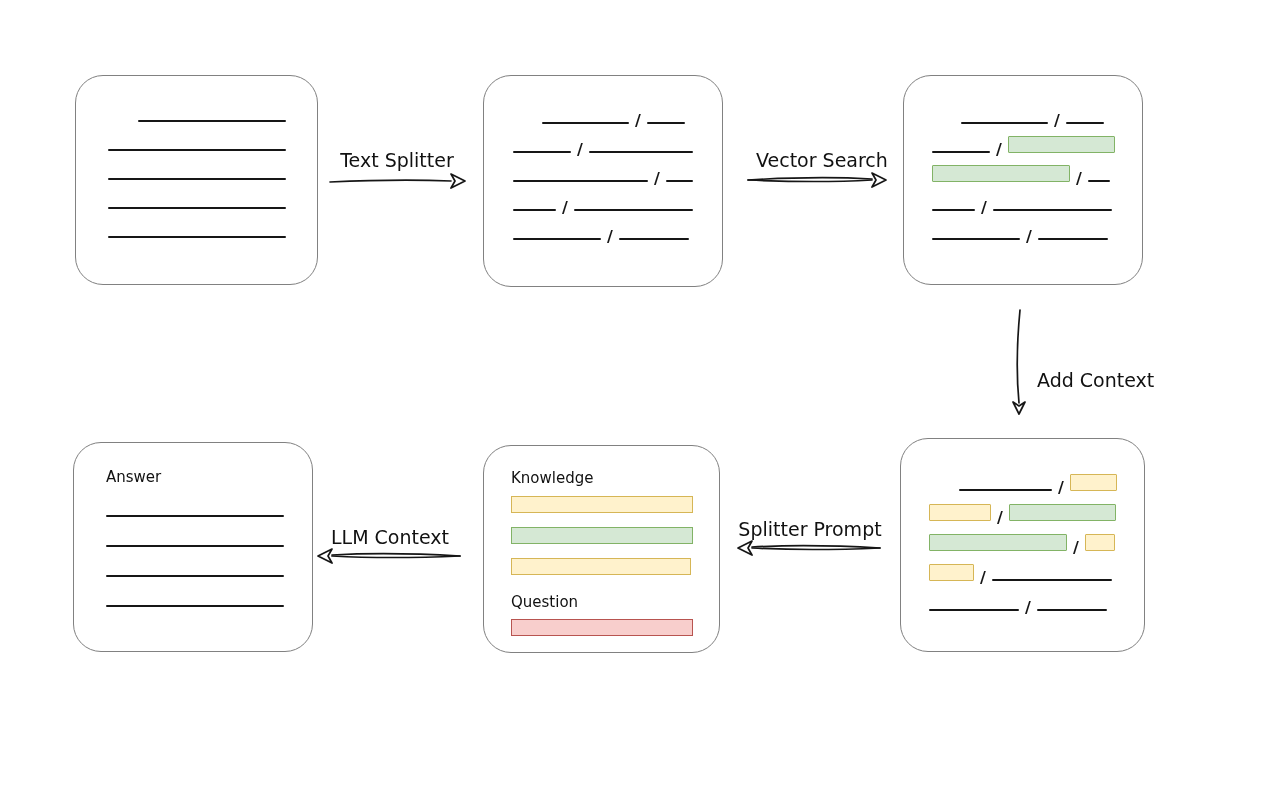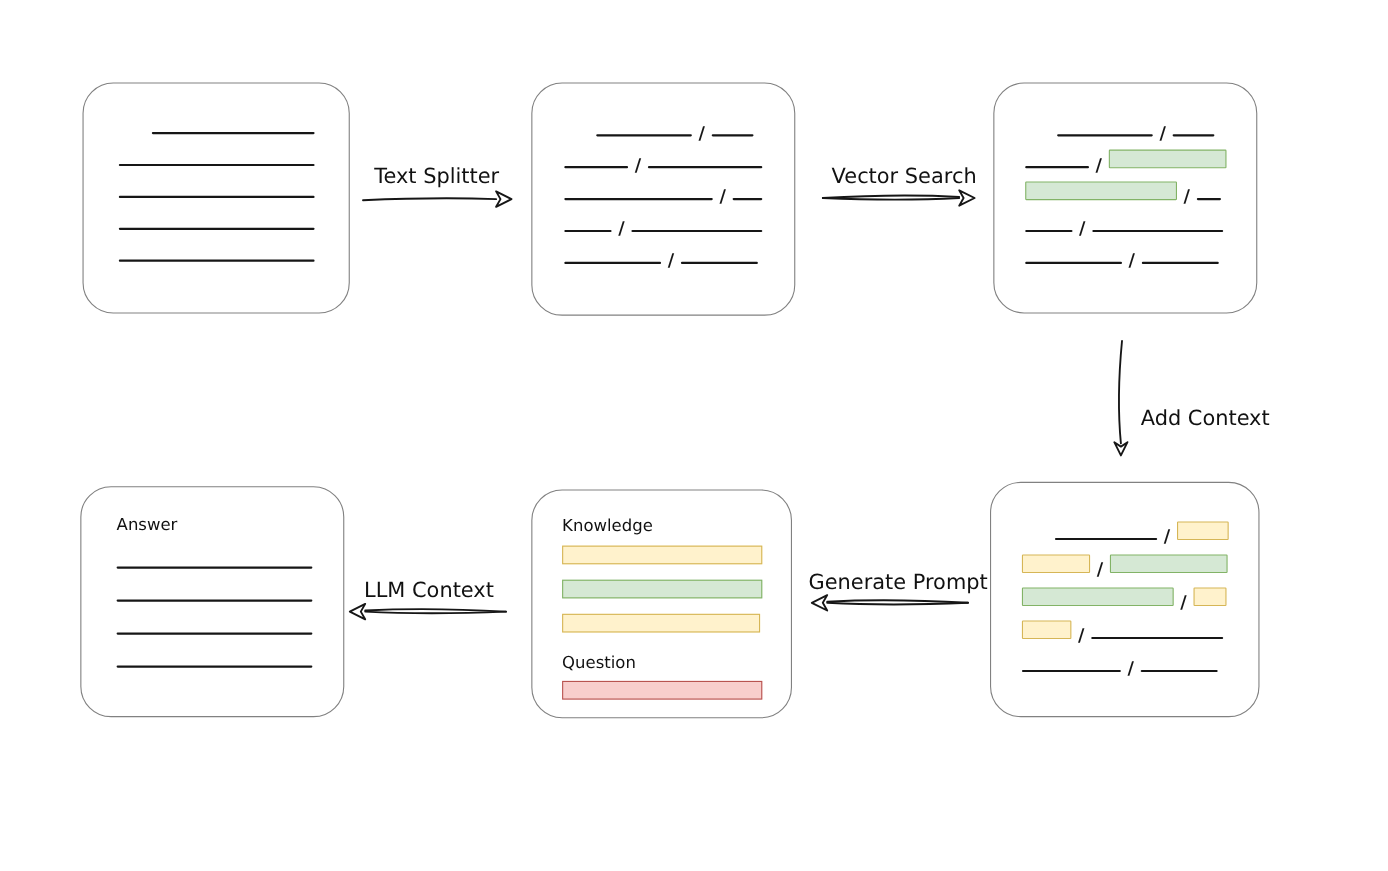--- a/index.html
+++ b/index.html
@@ -255,17 +255,17 @@
       <g data-name="llm-response-arrow">
         <path d="M460,556 Q389,552 332,555" fill="none" stroke="#161616" stroke-width="1.7" stroke-linecap="round" stroke-linejoin="round"></path>
         <path d="M460,556 Q389,559 332,556" fill="none" stroke="#161616" stroke-width="1.7" stroke-linecap="round" stroke-linejoin="round"></path>
         <path d="M332,549 L318,556 L332,563 L328,556 Z" fill="#ffffff" stroke="#161616" stroke-width="1.7" stroke-linecap="round" stroke-linejoin="round"></path>
       </g>
     </svg>
 
   <div class="arrow-label centered" style="left:337px; top:149px; width:120px;" data-name="text-splitter-label">Text Splitter</div>
   <div class="arrow-label centered" style="left:756px; top:149px; width:120px;" data-name="vector-search-label">Vector Search</div>
   <div class="arrow-label" style="left:1037px; top:353px;margin-top:16px;" data-name="add-context-label">Add Context</div>
-  <div class="arrow-label centered" style="left:735px; top:518px; width:150px;" data-name="generate-prompt-label">Generate Prompt</div>
+  <div class="arrow-label centered" style="left:735px; top:518px; width:150px;" data-name="generate-prompt-label">Splitter Prompt</div>
   <div class="arrow-label centered" style="left:325px; top:526px; width:130px;" data-name="llm-response-label">LLM Context</div>
 
 
 </div>
 
 </body></html>

